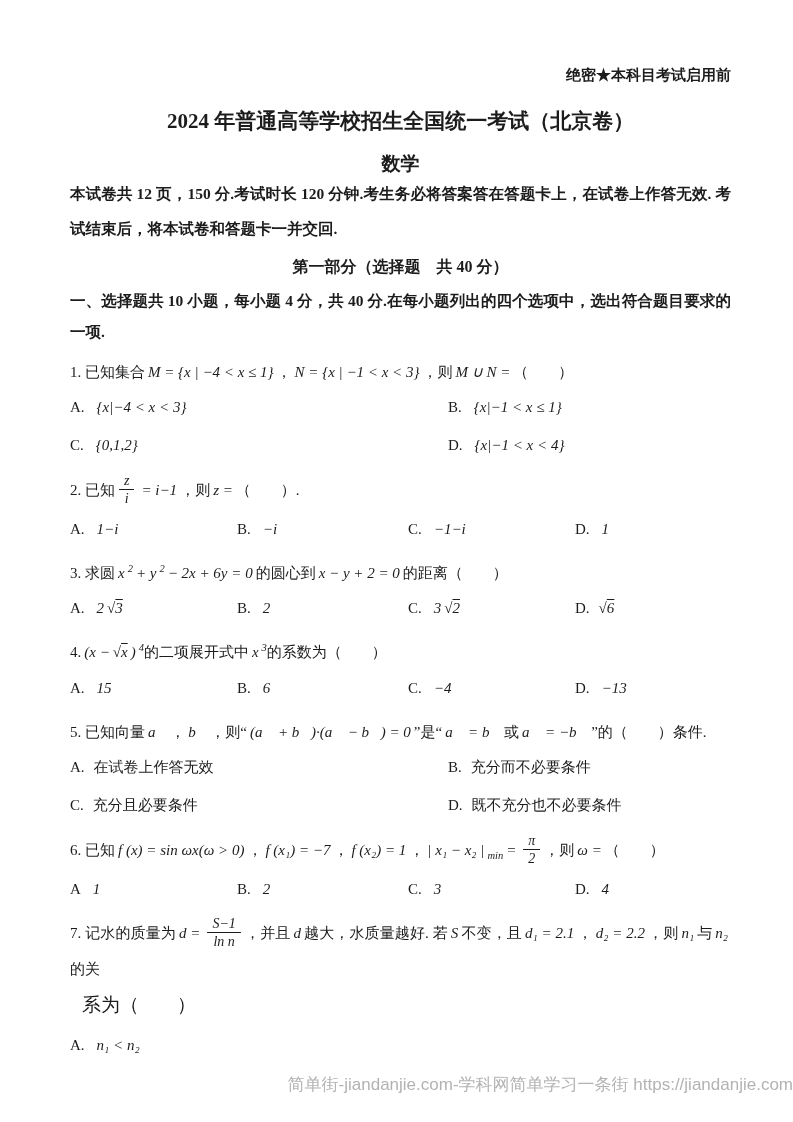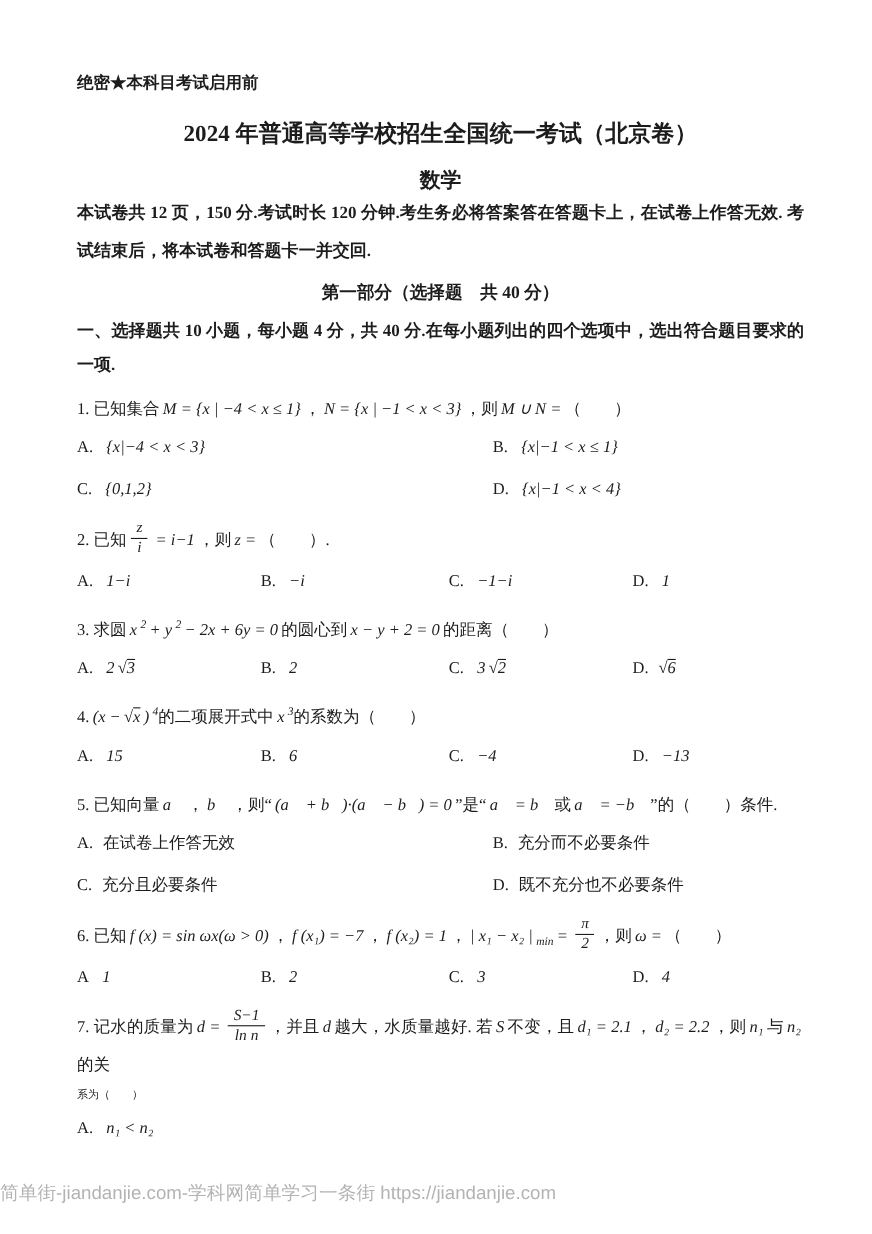--- a/index.html
+++ b/index.html
@@ -2,49 +2,49 @@
 <html><head>
 <meta charset="utf-8">
 <style>
   html,body{margin:0;padding:0;background:#fff;}
   body{
     width:793px;height:1122px;position:relative;overflow:hidden;
     font-family:"Liberation Serif","DejaVu Serif",serif;
     color:#1c1c1c;
   }
   .page{padding:66px 62px 0 70px;}
-  .notice{font-weight:bold;font-size:15px;}
+  .notice{font-weight:bold;font-size:15px;text-align:right;}
   .title{text-align:center;font-weight:bold;font-size:21px;margin-top:22px;}
   .subtitle{text-align:center;font-weight:bold;font-size:19px;margin-top:16px;}
   .intro{font-weight:bold;font-size:15.5px;line-height:2.25;text-align:justify;margin-top:0;}
   .section-title{text-align:center;font-weight:bold;font-size:16px;margin-top:4px;line-height:2;}
   .directions{font-weight:bold;font-size:15.5px;line-height:2;text-align:justify;margin-top:2px;}
   .question{margin-top:9px;}
   .stem{font-size:15px;line-height:2.15;text-align:justify;}
-  .stem2{font-size:10px;line-height:2.15;}
+  .stem2{font-size:19px;line-height:2.15;margin-left:12px;}
   .seg-cn{font-style:normal;}
   .seg-math{font-family:"Liberation Serif",serif;font-style:italic;margin:0 3px;white-space:nowrap;}
   .frac{
     display:inline-flex;flex-direction:column;vertical-align:middle;
     text-align:center;font-family:"Liberation Serif",serif;font-style:italic;
     font-size:14px;line-height:1.25;margin:0 4px;position:relative;top:-2px;
   }
   .frac .num{border-bottom:1.3px solid #1c1c1c;padding:0 5px;}
   .frac .den{padding:0 5px;}
   .rad{font-family:"Liberation Serif",serif;font-style:italic;white-space:nowrap;}
   .rad .radbody{text-decoration:overline;}
   sup,sub{font-size:10.5px;font-family:"Liberation Serif",serif;font-style:italic;}
   sub{vertical-align:-4px;}
   .opts{display:grid;}
   .cols-2{grid-template-columns:378px 1fr;}
   .cols-4{grid-template-columns:123px 127px 123px 1fr;gap:44px;}
   .opt{font-size:15px;line-height:2.55;white-space:nowrap;}
   .opt-label{font-style:normal;margin-right:9px;}
   .footer{
-    position:absolute;left:0;bottom:26px;width:100%;text-align:left;
+    position:absolute;left:0;bottom:26px;width:100%;text-align:right;
     font-family:"Liberation Sans","DejaVu Sans",sans-serif;
     font-size:17px;color:#b3b3b3;
   }
 </style>
 </head>
 <body>
 
 <div class="page">
 
   <div class="notice">绝密★本科目考试启用前</div>

